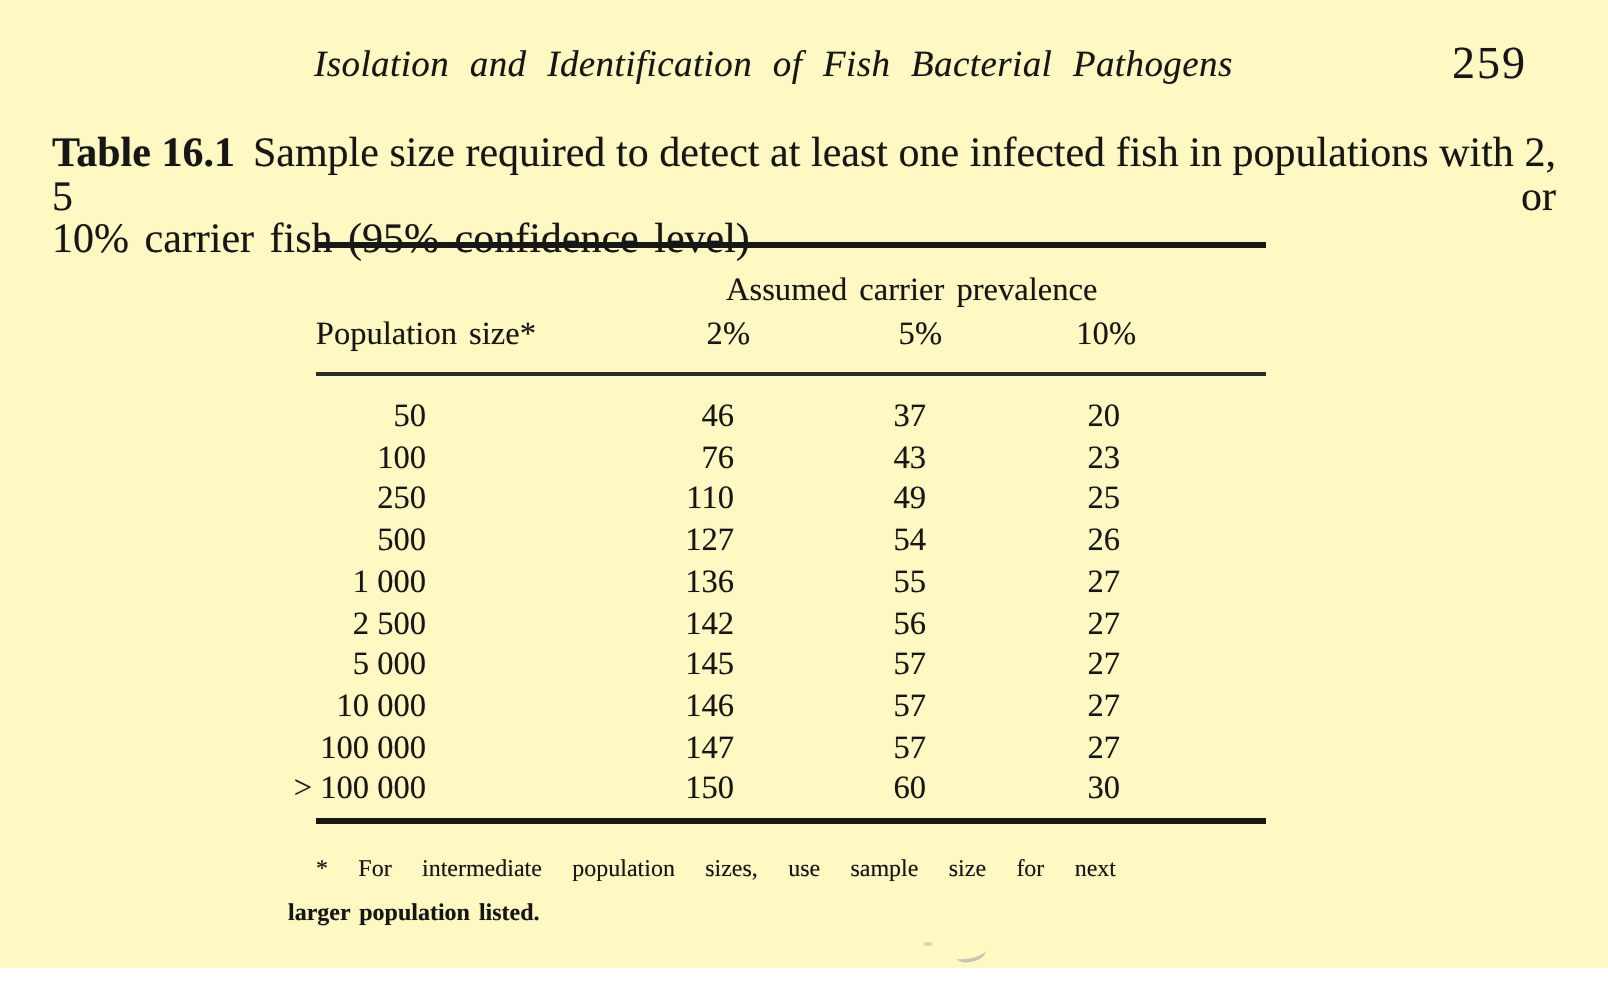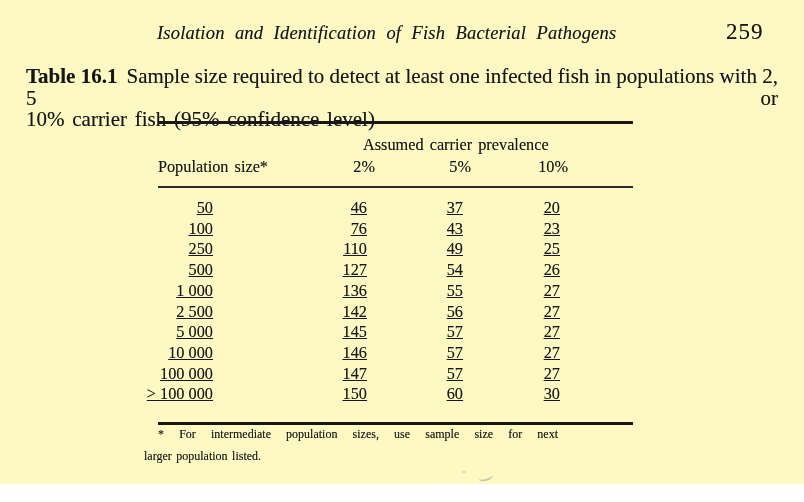--- a/index.html
+++ b/index.html
@@ -80,21 +80,21 @@
   .colhead {
     display: flex;
     margin: 2px 0 9px -14px;
     line-height: 20px;
   }
   .colhead .c0 { width: 116px; padding-left: 8px; white-space: nowrap; word-spacing: 2px; text-align: right; }
   .colhead .c1 { width: 107px; text-align: right; }
   .colhead .c2 { width: 96px;  text-align: right; }
   .colhead .c3 { width: 97px;  text-align: right; }
 
-  .rows { margin: 10px 0 0 -14px; padding-bottom: 17px; text-decoration: underline; }
+  .rows { margin: 10px 0 0 -14px; padding-bottom: 4px; }
   .row { display: flex; line-height: 20.7px; }
   .row .c0 { width: 69px;  text-align: right; white-space: nowrap; }
   .row .c1 { width: 154px; text-align: right; }
   .row .c2 { width: 96px;  text-align: right; }
   .row .c3 { width: 97px;  text-align: right; }
 
   
   .footnote {
     position: absolute;
     left: 144px;
@@ -102,21 +102,21 @@
     width: 414px;
     font-size: 12px;
     line-height: 21.8px;
   }
   .footnote .l1 {
     display: block;
     text-indent: 14px;
     text-align: justify;
     text-align-last: justify;
   }
-  .footnote .l2 { display: block; word-spacing: 1.5px; }
+  .footnote .l2 { display: block; word-spacing: 1.5px; font-weight: bold; }
 
   
   .artifact-1 {
     position: absolute;
     left: 478px;
     top: 473px;
     width: 15px;
     height: 6px;
     border-bottom: 2px solid #9d9d9d;
     border-radius: 50%;

